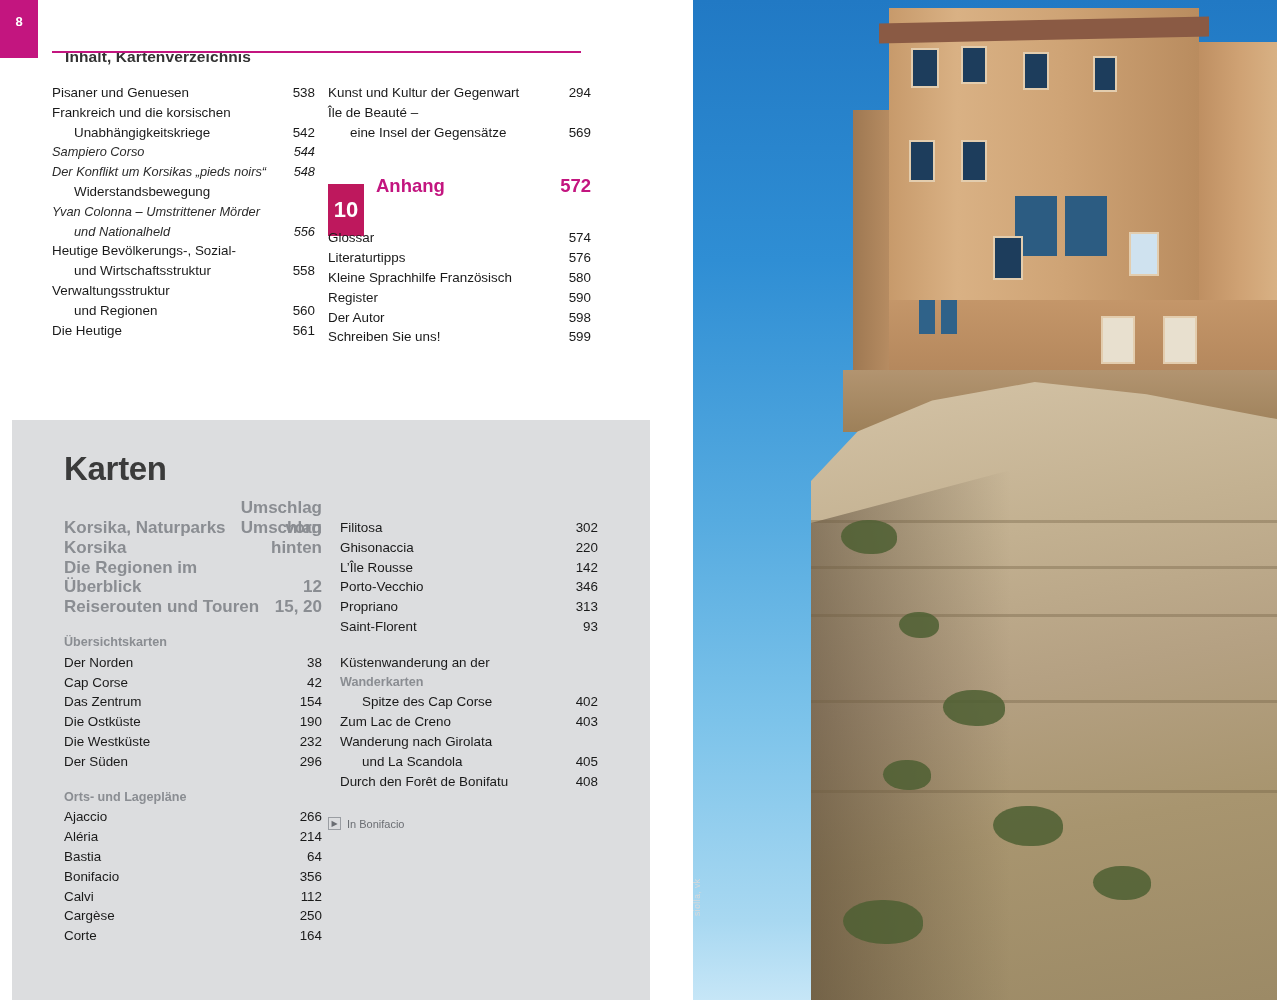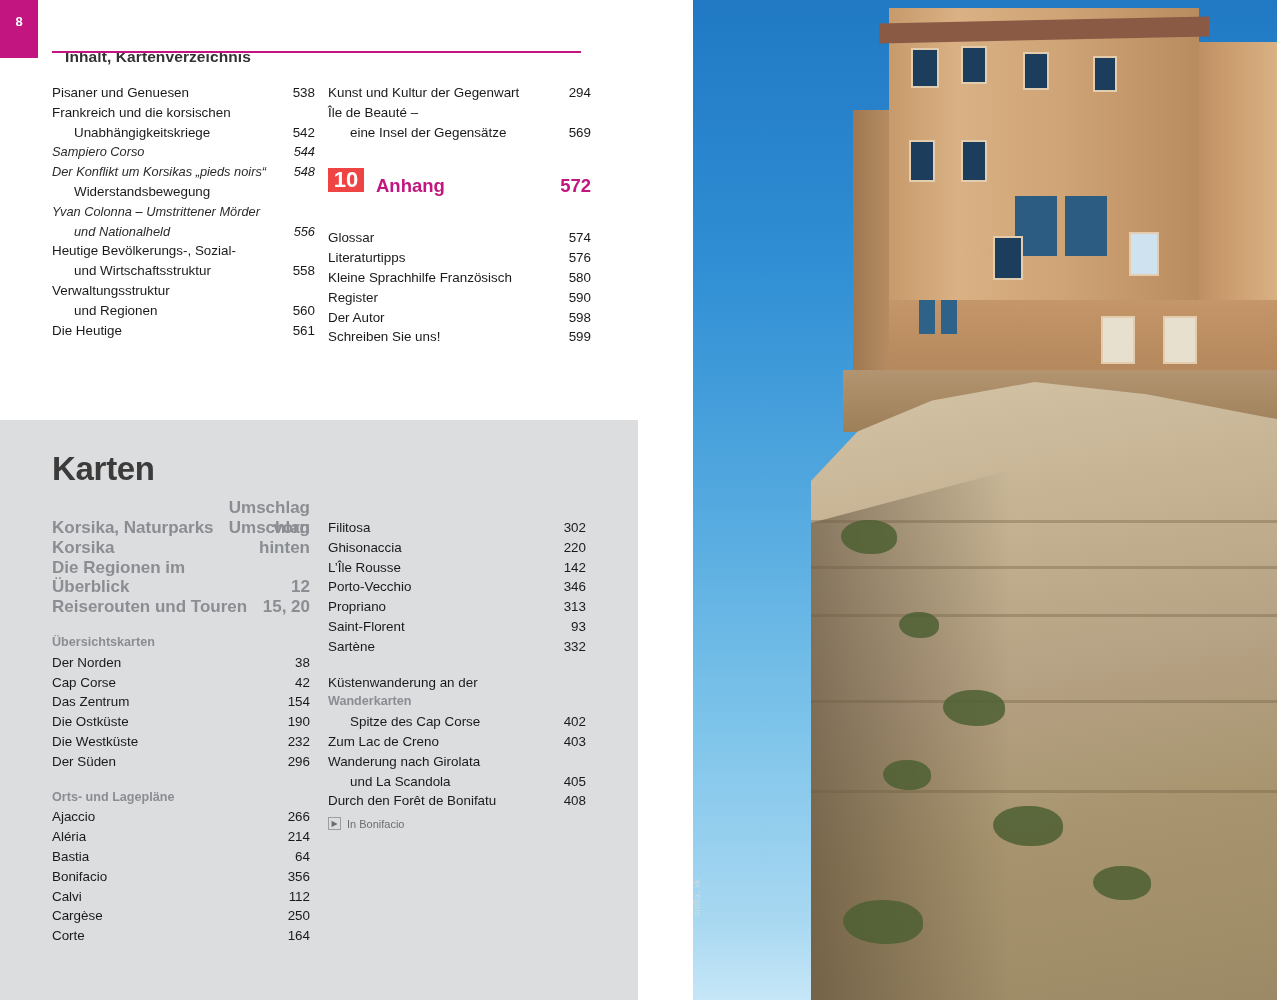--- a/index.html
+++ b/index.html
@@ -96,23 +96,23 @@
 
   
   .chap-block {
     position: relative;
     margin-top: 26px;
     margin-bottom: 18px;
     height: 42px;
   }
   .chap-num {
     position: absolute;
-    left: 0; top: 0;
-    width: 36px; height: 24px;
-    background: #ef4444;
+    left: 0; top: 16px;
+    width: 36px; height: 52px;
+    background: #be185d;
     color: #ffffff;
     font-size: 22px;
     font-weight: bold;
     display: flex;
     align-items: center;
     justify-content: center;
   }
   .chap-name {
     position: absolute;
     left: 48px; top: 7px;
@@ -124,21 +124,21 @@
     position: absolute;
     right: 0; top: 7px;
     font-size: 18.5px;
     font-weight: bold;
     color: #c3157f;
   }
 
   
   .karten-panel {
     position: absolute;
-    left: 0; top: 420px;
+    left: 12px; top: 420px;
     width: 638px; height: 580px;
     background: #dcdddf;
   }
   .karten-title {
     position: absolute;
     left: 52px; top: 30px;
     font-size: 33px;
     font-weight: bold;
     color: #3b3b3b;
     letter-spacing: -0.3px;
@@ -517,24 +517,20 @@
             <span class="lbl">Porto-Vecchio</span>
             <span class="pg">346</span>
           </div>
           <div class="krow">
             <span class="lbl">Propriano</span>
             <span class="pg">313</span>
           </div>
           <div class="krow">
             <span class="lbl">Saint-Florent</span>
             <span class="pg">93</span>
-          </div>
-          <div class="krow">
-            <span class="lbl">Sartène</span>
-            <span class="pg">332</span>
           </div>
           <div class="krow gap"></div>
           <div class="krow">
             <span class="lbl">Küstenwanderung an der</span>
             <span class="pg"></span>
           </div>
           <div class="krow sub">
             <span class="lbl">Wanderkarten</span>
           </div>
           <div class="krow indent">

